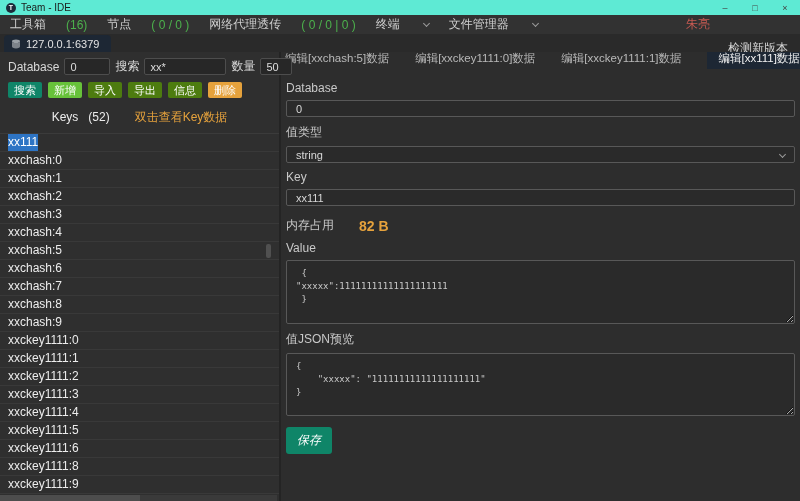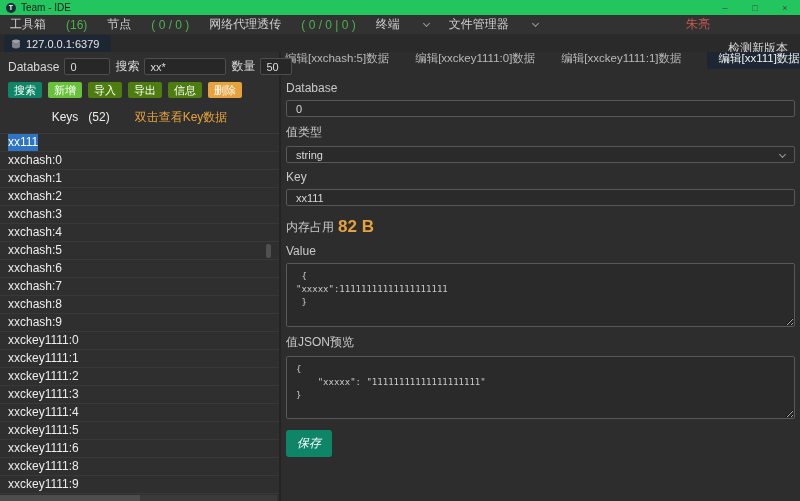--- a/index.html
+++ b/index.html
@@ -5,21 +5,21 @@
   * { box-sizing: border-box; }
   html,body { margin:0; padding:0; }
   body {
     width:800px; height:501px; overflow:hidden;
     background:#2d2d2d;
     font-family:"Liberation Sans", sans-serif;
     -webkit-font-smoothing:antialiased;
   }
 
   
-  .titlebar { height:15px; background:#22c55e; display:flex; align-items:center; padding-left:6px; }
+  .titlebar { height:15px; background:#5eead4; display:flex; align-items:center; padding-left:6px; }
   .app-icon { width:10px; height:10px; border-radius:50%; background:#1c2b3a; color:#fff;
               font-size:7px; line-height:10px; text-align:center; font-weight:bold; }
   .title-text { font-size:10px; color:#1a1a1a; margin-left:5px; }
   .win-controls { margin-left:auto; display:flex; height:100%; }
   .win-btn { width:30px; height:100%; display:flex; align-items:center; justify-content:center;
              font-size:9px; color:#444; cursor:pointer; }
 
   
   .menubar { height:19px; background:#323232; display:flex; align-items:center;
              padding:0 12px 0 10px; font-size:12px; color:#cfcfcf; }
@@ -75,22 +75,22 @@
   .editor-tab.active { background:#1d2734; color:#f2f2f2; border-radius:4px 4px 0 0; padding:2px 11px 3px 11px; }
   .form { padding:5px 5px 0 5px; font-size:12px; color:#c9c9c9; }
   .form-label { margin:7px 0 5px 0; }
   .form-input { width:100%; background:#2a2a2a; border:1px solid #585858; height:17px;
                 color:#d8d8d8; font-size:11px; padding:0 9px; border-radius:2px;
                 display:flex; align-items:center; }
   .select-box { position:relative; cursor:pointer; }
   .select-chev { position:absolute; right:9px; top:5px; width:5px; height:5px;
                  border-right:1px solid #9a9a9a; border-bottom:1px solid #9a9a9a;
                  transform:rotate(45deg); }
-  .memory-row { margin:11px 0 1px 0; display:flex; gap:4px; align-items:center; }
-  .memory-value { color:#e6a23c; font-weight:bold; font-size:17px; }
+  .memory-row { margin:11px 0 1px 0; display:flex; gap:25px; align-items:flex-end; }
+  .memory-value { color:#e6a23c; font-weight:bold; font-size:14px; }
   .ta { width:100%; background:#2a2a2a; border:1px solid #585858; color:#c9c9c9;
         font-family:"DejaVu Sans Mono", monospace; font-size:9px; line-height:13px;
         padding:6px 9px; border-radius:2px; resize:vertical; display:block; }
   .ta-value { height:64px; } .ta-preview { height:63px; }
   .save-btn { margin-top:11px; background:#0f8568; color:#ffffff; font-size:12px; border:none;
               border-radius:3px; padding:5px 11px; cursor:pointer;font-style:italic; }
 </style>
 </head>
 <body>
 

